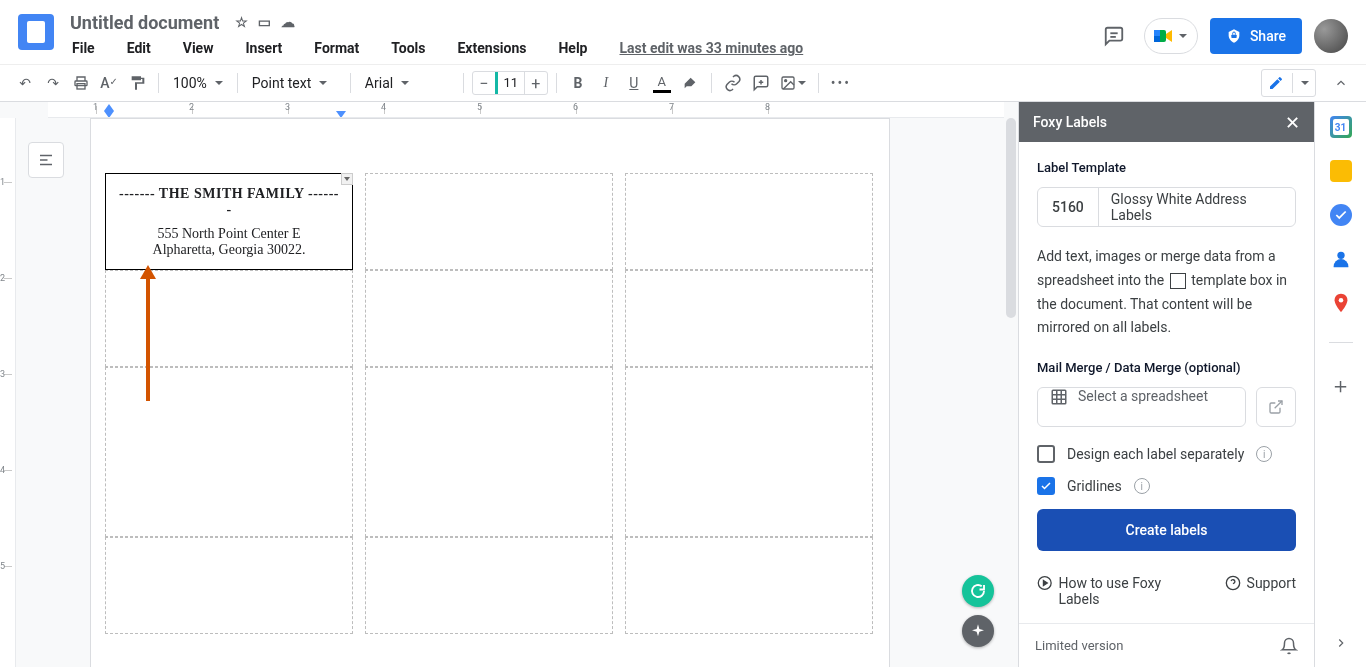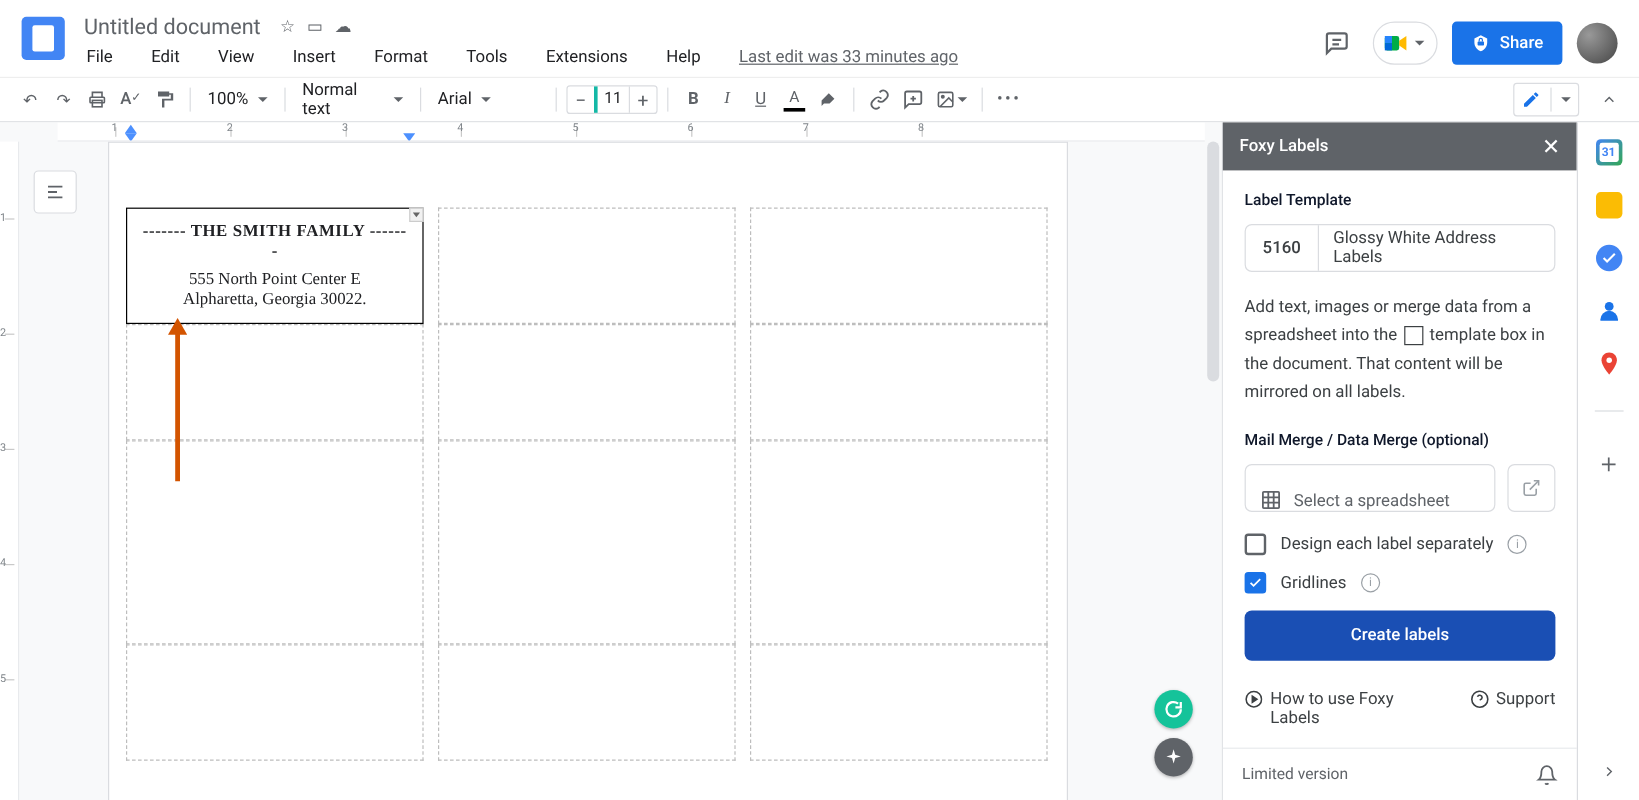--- a/index.html
+++ b/index.html
@@ -3,21 +3,21 @@
 <meta charset="utf-8">
 <style>
   * { box-sizing: border-box; margin: 0; padding: 0; }
   body { font-family: "Google Sans", Roboto, Arial, sans-serif; font-size: 14px; color: #202124; background: #fff; overflow: hidden; width: 1366px; height: 667px; position: relative; }
 
   
   .header { height: 64px; display: flex; align-items: flex-start; padding: 8px 8px 0 8px; }
   .logo-area { width: 56px; display: flex; align-items: center; justify-content: center; padding-top: 6px; }
   .docs-logo { width: 36px; height: 36px; background: #4285f4; border-radius: 4px; display:flex; align-items:center; justify-content:center; }
   .docs-logo-inner { width:18px; height:22px; background:#fff; border-radius:2px; position:relative; }
-  .title-area { flex: 1; }
+  .title-area { flex: 1; font-weight: bold; }
   .title-row { display: flex; align-items: center; gap: 10px; height: 26px; padding-top: 2px;}
   .doc-title { font-size: 18px; color: #5f6368; padding: 0 6px; }
   .title-icons { display:flex; gap: 10px; color:#5f6368; }
   .menu-row { display: flex; align-items: center; gap: 16px; height: 28px; }
   .menu-item { font-size: 14px; color: #202124; padding: 4px 8px; border-radius: 4px; cursor: pointer; }
   .last-edit { color: #5f6368; text-decoration: underline; margin-left: 8px; font-size:14px; }
   .header-right { display: flex; align-items: center; gap: 12px; padding-right: 10px; padding-top: 10px; }
   .share-btn { background: #1a73e8; color: #fff; border-radius: 4px; height: 36px; padding: 0 16px; display:flex; align-items:center; gap:8px; font-weight:500; font-size:14px;}
   .avatar { width:34px; height:34px; border-radius:50%; background: radial-gradient(circle at 30% 30%, #999, #444); }
   .hbtn { width:36px; height:36px; display:flex; align-items:center; justify-content:center; border-radius:50%; color:#5f6368; }
@@ -79,21 +79,21 @@
   .sidebar { width:296px; border-left:1px solid #dadce0; background:#fff; display:flex; flex-direction:column; }
   .sb-header { background:#5f6368; color:#fff; height:40px; display:flex; align-items:center; justify-content:space-between; padding:0 14px; font-size:14px; font-weight:500;}
   .sb-body { padding: 18px 18px; flex:1; overflow:auto; font-size:14px; color:#3c4043;}
   .sb-section-title { font-weight:500; margin-bottom:12px; color:#0f172a; font-size:13px;}
   .template-pill { border:1px solid #dadce0; border-radius:6px; height:40px; display:flex; align-items:center; margin-bottom:18px; }
   .template-pill .code { padding:0 14px; font-weight:500; border-right:1px solid #dadce0; height:100%; display:flex; align-items:center; }
   .template-pill .name { padding:0 12px; color:#3c4043; }
   .sb-help { font-size:14px; color:#3c4043; line-height:1.7; margin-bottom:20px;}
   .sb-help .box { display:inline-block; width:16px; height:16px; border:1.5px solid #3c4043; vertical-align:middle; margin:0 2px;}
   .select-sheet { display:flex; gap:10px; margin-bottom:18px; }
-  .select-sheet .ss { flex:1; border:1px solid #dadce0; border-radius:6px; height:40px; display:flex; align-items:flex-end; gap:10px; padding:0 12px; color:#5f6368;}
+  .select-sheet .ss { flex:1; border:1px solid #dadce0; border-radius:6px; height:40px; display:flex; align-items:flex-start; gap:10px; padding:0 12px; color:#5f6368;}
   .select-sheet .open { width:40px; height:40px; border:1px solid #dadce0; border-radius:6px; display:flex; align-items:center; justify-content:center; color:#9aa0a6;}
   .check-row { display:flex; align-items:center; gap:12px; margin-bottom:14px; color:#3c4043;}
   .check { width:18px; height:18px; border:2px solid #5f6368; border-radius:3px; display:flex; align-items:center; justify-content:center;}
   .check.checked { background:#1a73e8; border-color:#1a73e8; color:#fff;}
   .info { width:16px;height:16px;border:1.5px solid #9aa0a6;border-radius:50%; font-size:10px; color:#9aa0a6; display:inline-flex; align-items:center; justify-content:center;}
   .create-btn { background:#1a4fb4; color:#fff; height:42px; border-radius:6px; display:flex; align-items:center; justify-content:center; font-weight:500; margin-top:8px; margin-bottom:24px;}
   .sb-links { display:flex; gap:24px; justify-content:center; color:#3c4043; font-size:14px; }
   .sb-links .lnk { display:flex; align-items:flex-start; gap:6px;}
   .sb-footer { height:44px; border-top:1px solid #e8eaed; display:flex; align-items:center; justify-content:space-between; padding:0 16px; color:#5f6368; font-size:13px;}
 
@@ -181,21 +181,21 @@
         <path d="M18 4V2H4v6h14V6h2v5H9v11h3V13h11V4z"></path>
       </svg>
     </div>
   <div class="tsep"></div>
   <div class="tdrop">
       <span>100%</span>
       <div class="caret"></div>
     </div>
   <div class="tsep"></div>
   <div class="tdrop" style="width:96px">
-      <span>Normal text</span>
+      <span>Point text</span>
       <div class="caret"></div>
     </div>
   <div class="tsep"></div>
   <div class="tdrop" style="width:96px">
       <span>Arial</span>
       <div class="caret"></div>
     </div>
   <div class="tsep"></div>
   <div class="font-size-box">
     <div class="btn">−</div>

